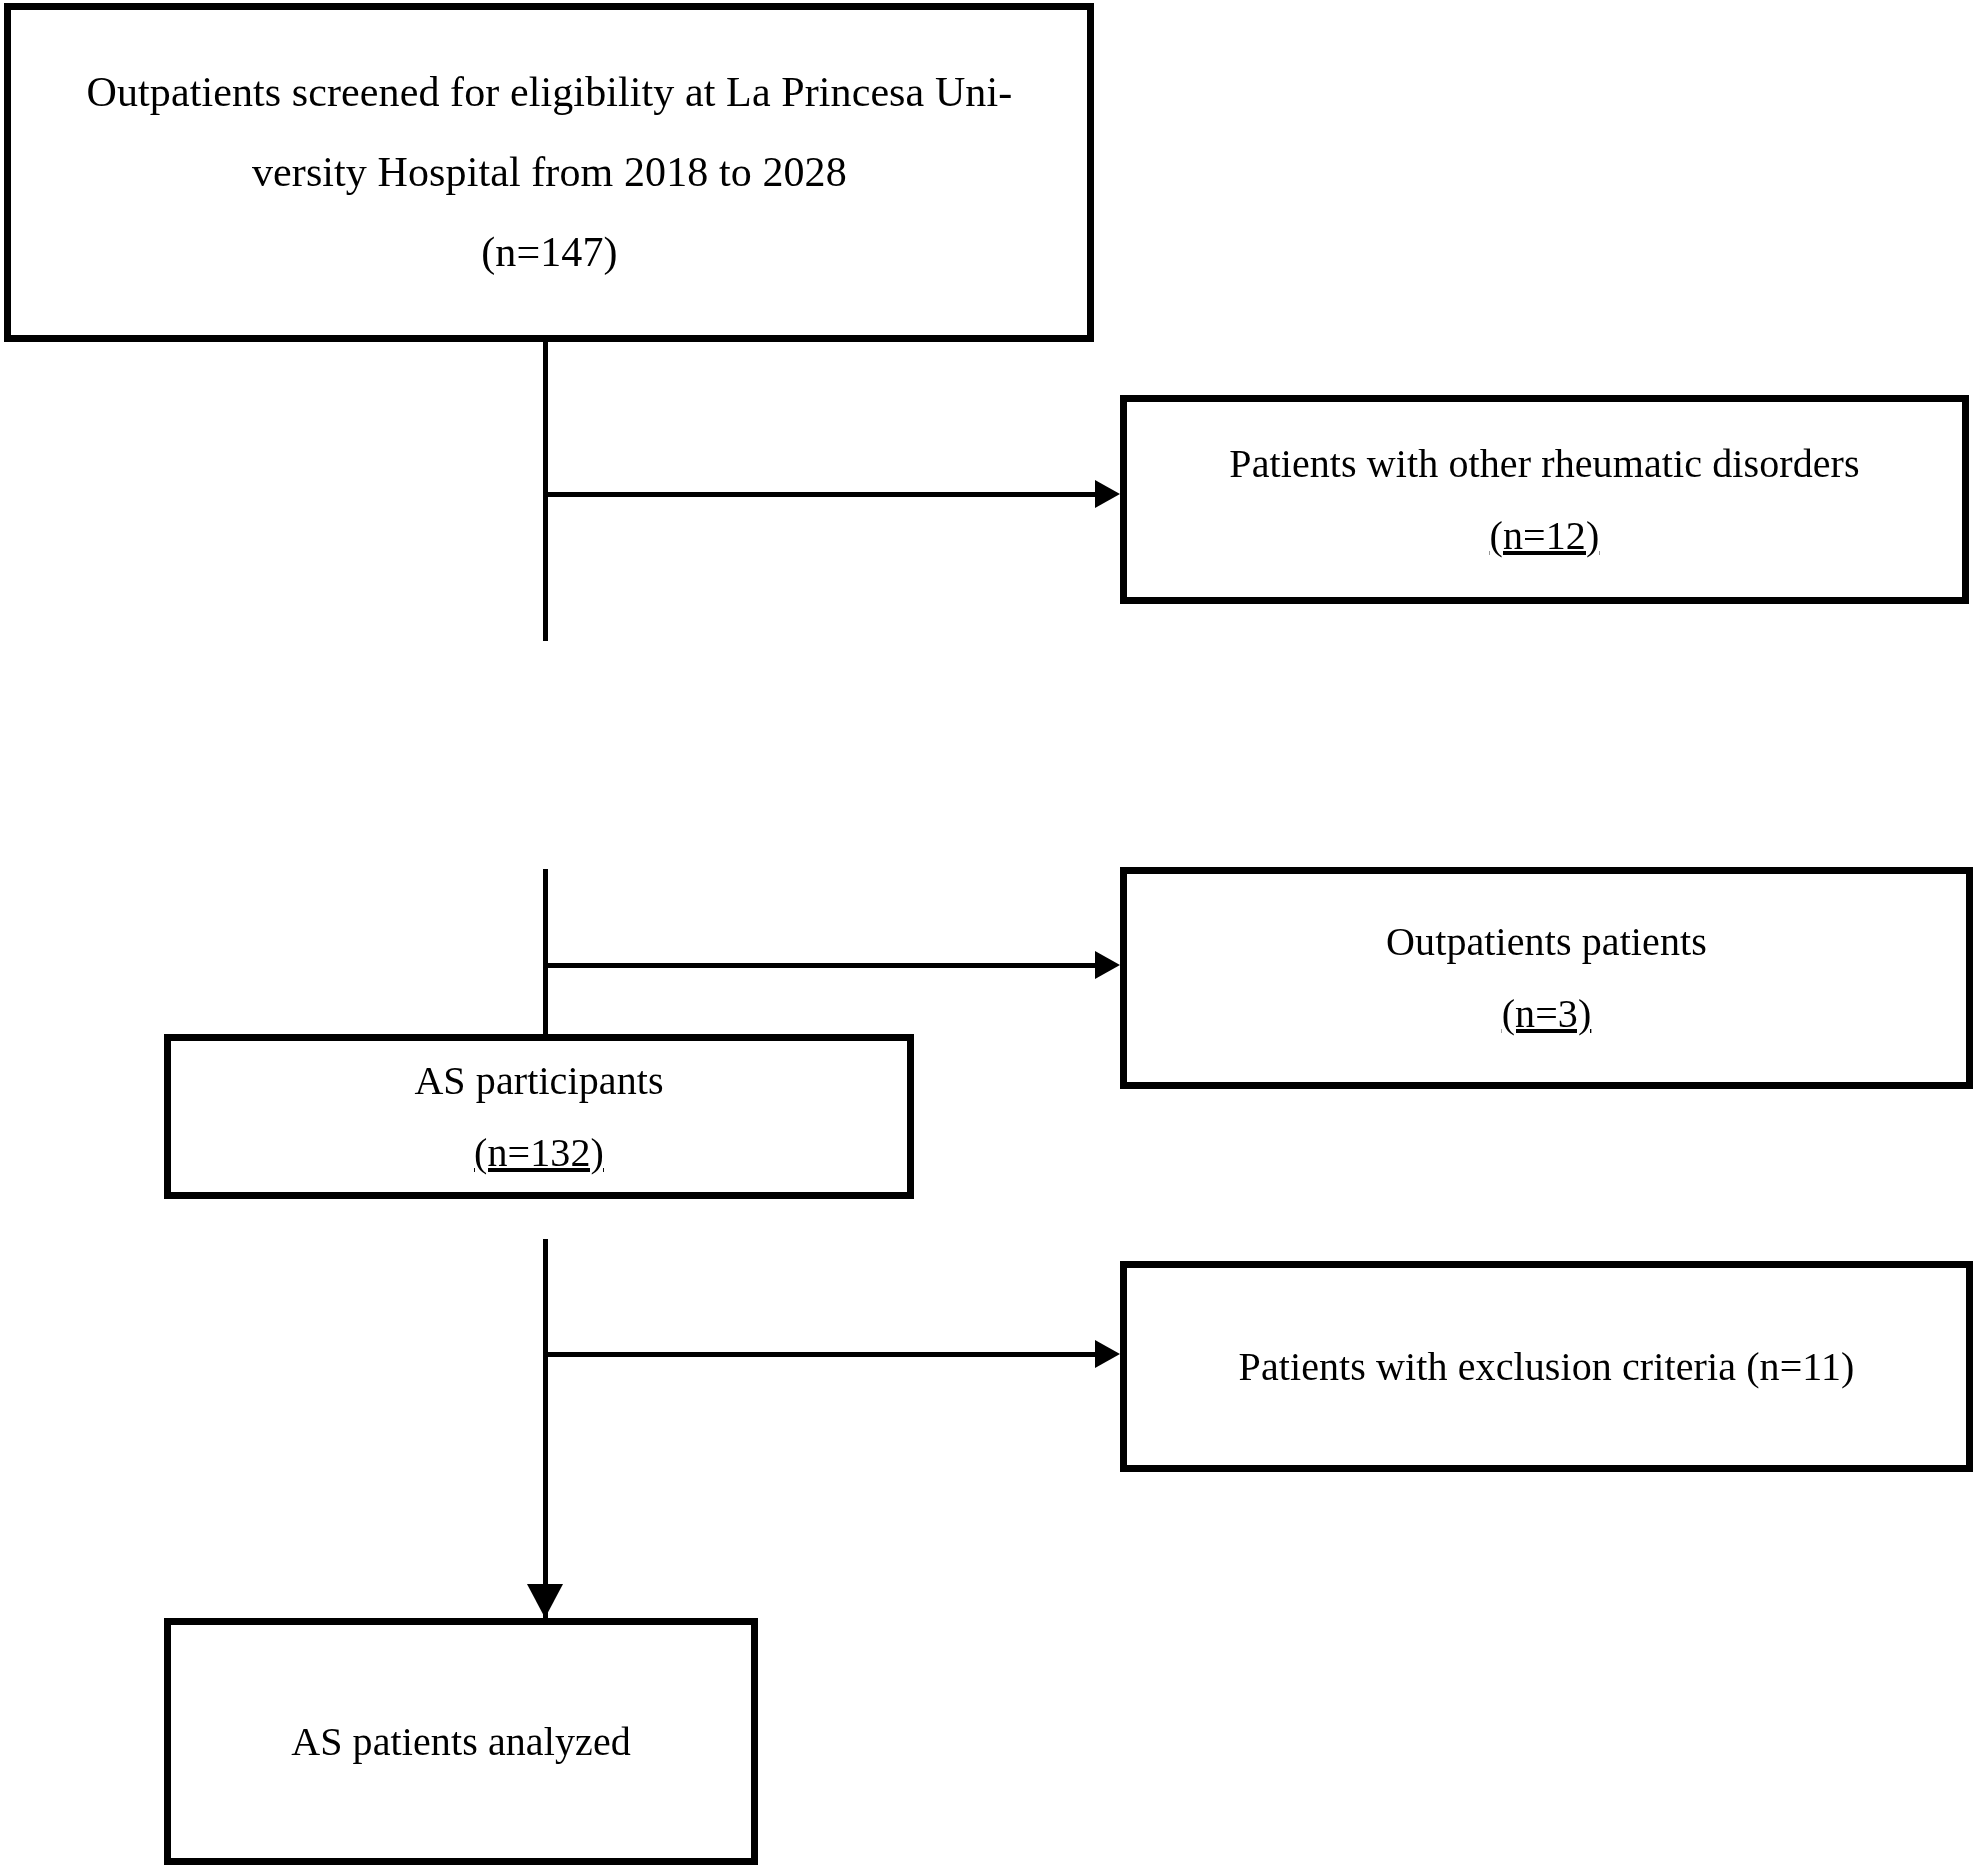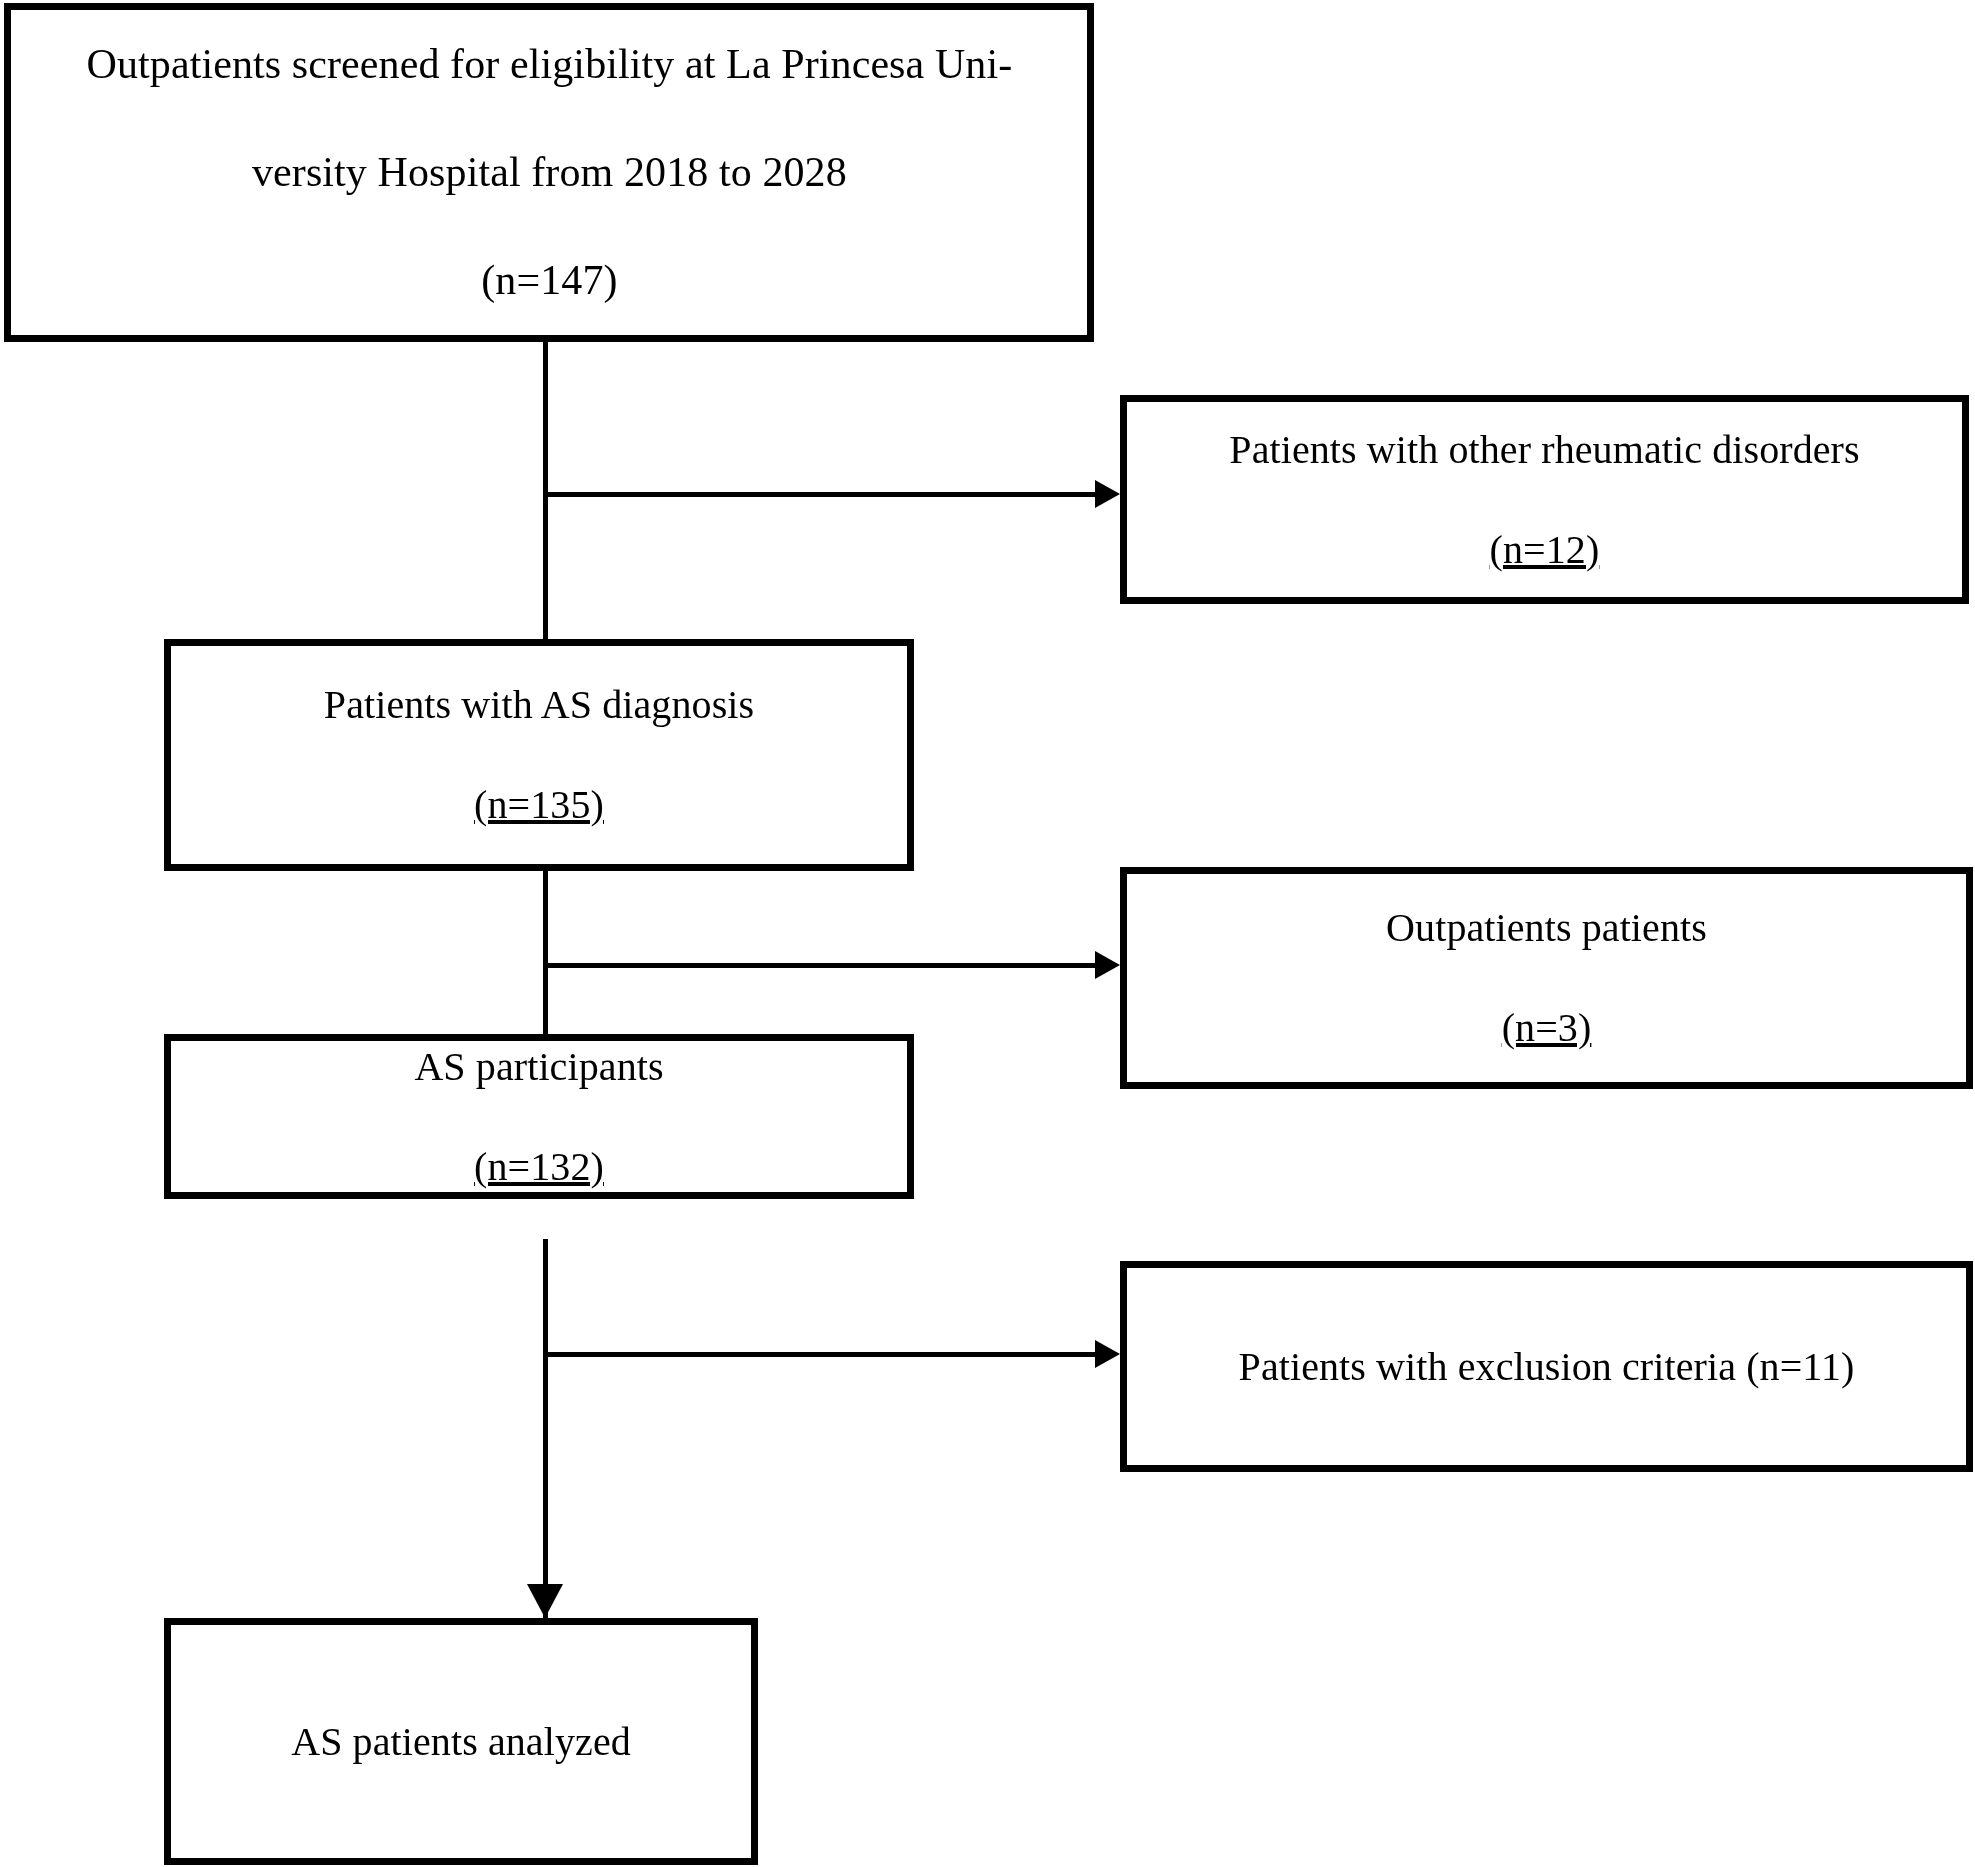--- a/index.html
+++ b/index.html
@@ -20,21 +20,20 @@
     position: absolute;
     box-sizing: border-box;
     background: #ffffff;
     border: 7.7px solid #000000;
     display: flex;
     flex-direction: column;
     align-items: center;
     justify-content: center;
     text-align: center;
     color: #000000;
-    gap: 28px;
   }
   .flow-box .line {
     display: block;
     width: 100%;
     font-size: 40px;
     line-height: 1.0;
     letter-spacing: 0.1px;
     white-space: pre;
   }
   .flow-box .line + .line {
@@ -127,24 +126,20 @@
     <span class="line">Outpatients screened for eligibility at La Princesa Uni-</span>
     <span class="line">versity Hospital from 2018 to 2028</span>
     <span class="line">(n=147)</span>
   </div>
 
   <div class="flow-box" id="box-other-rheumatic">
     <span class="line tight">Patients with other rheumatic disorders</span>
     <span class="line tight">(n=12)</span>
   </div>
 
-  <div class="flow-box" id="box-as-diagnosis">
-    <span class="line tight">Patients with AS diagnosis</span>
-    <span class="line tight">(n=135)</span>
-  </div>
 
   <div class="flow-box" id="box-duplicated">
     <span class="line tight">Outpatients patients</span>
     <span class="line tight">(n=3)</span>
   </div>
 
   <div class="flow-box" id="box-as-participants">
     <span class="line tight">AS participants</span>
     <span class="line tight">(n=132)</span>
   </div>

